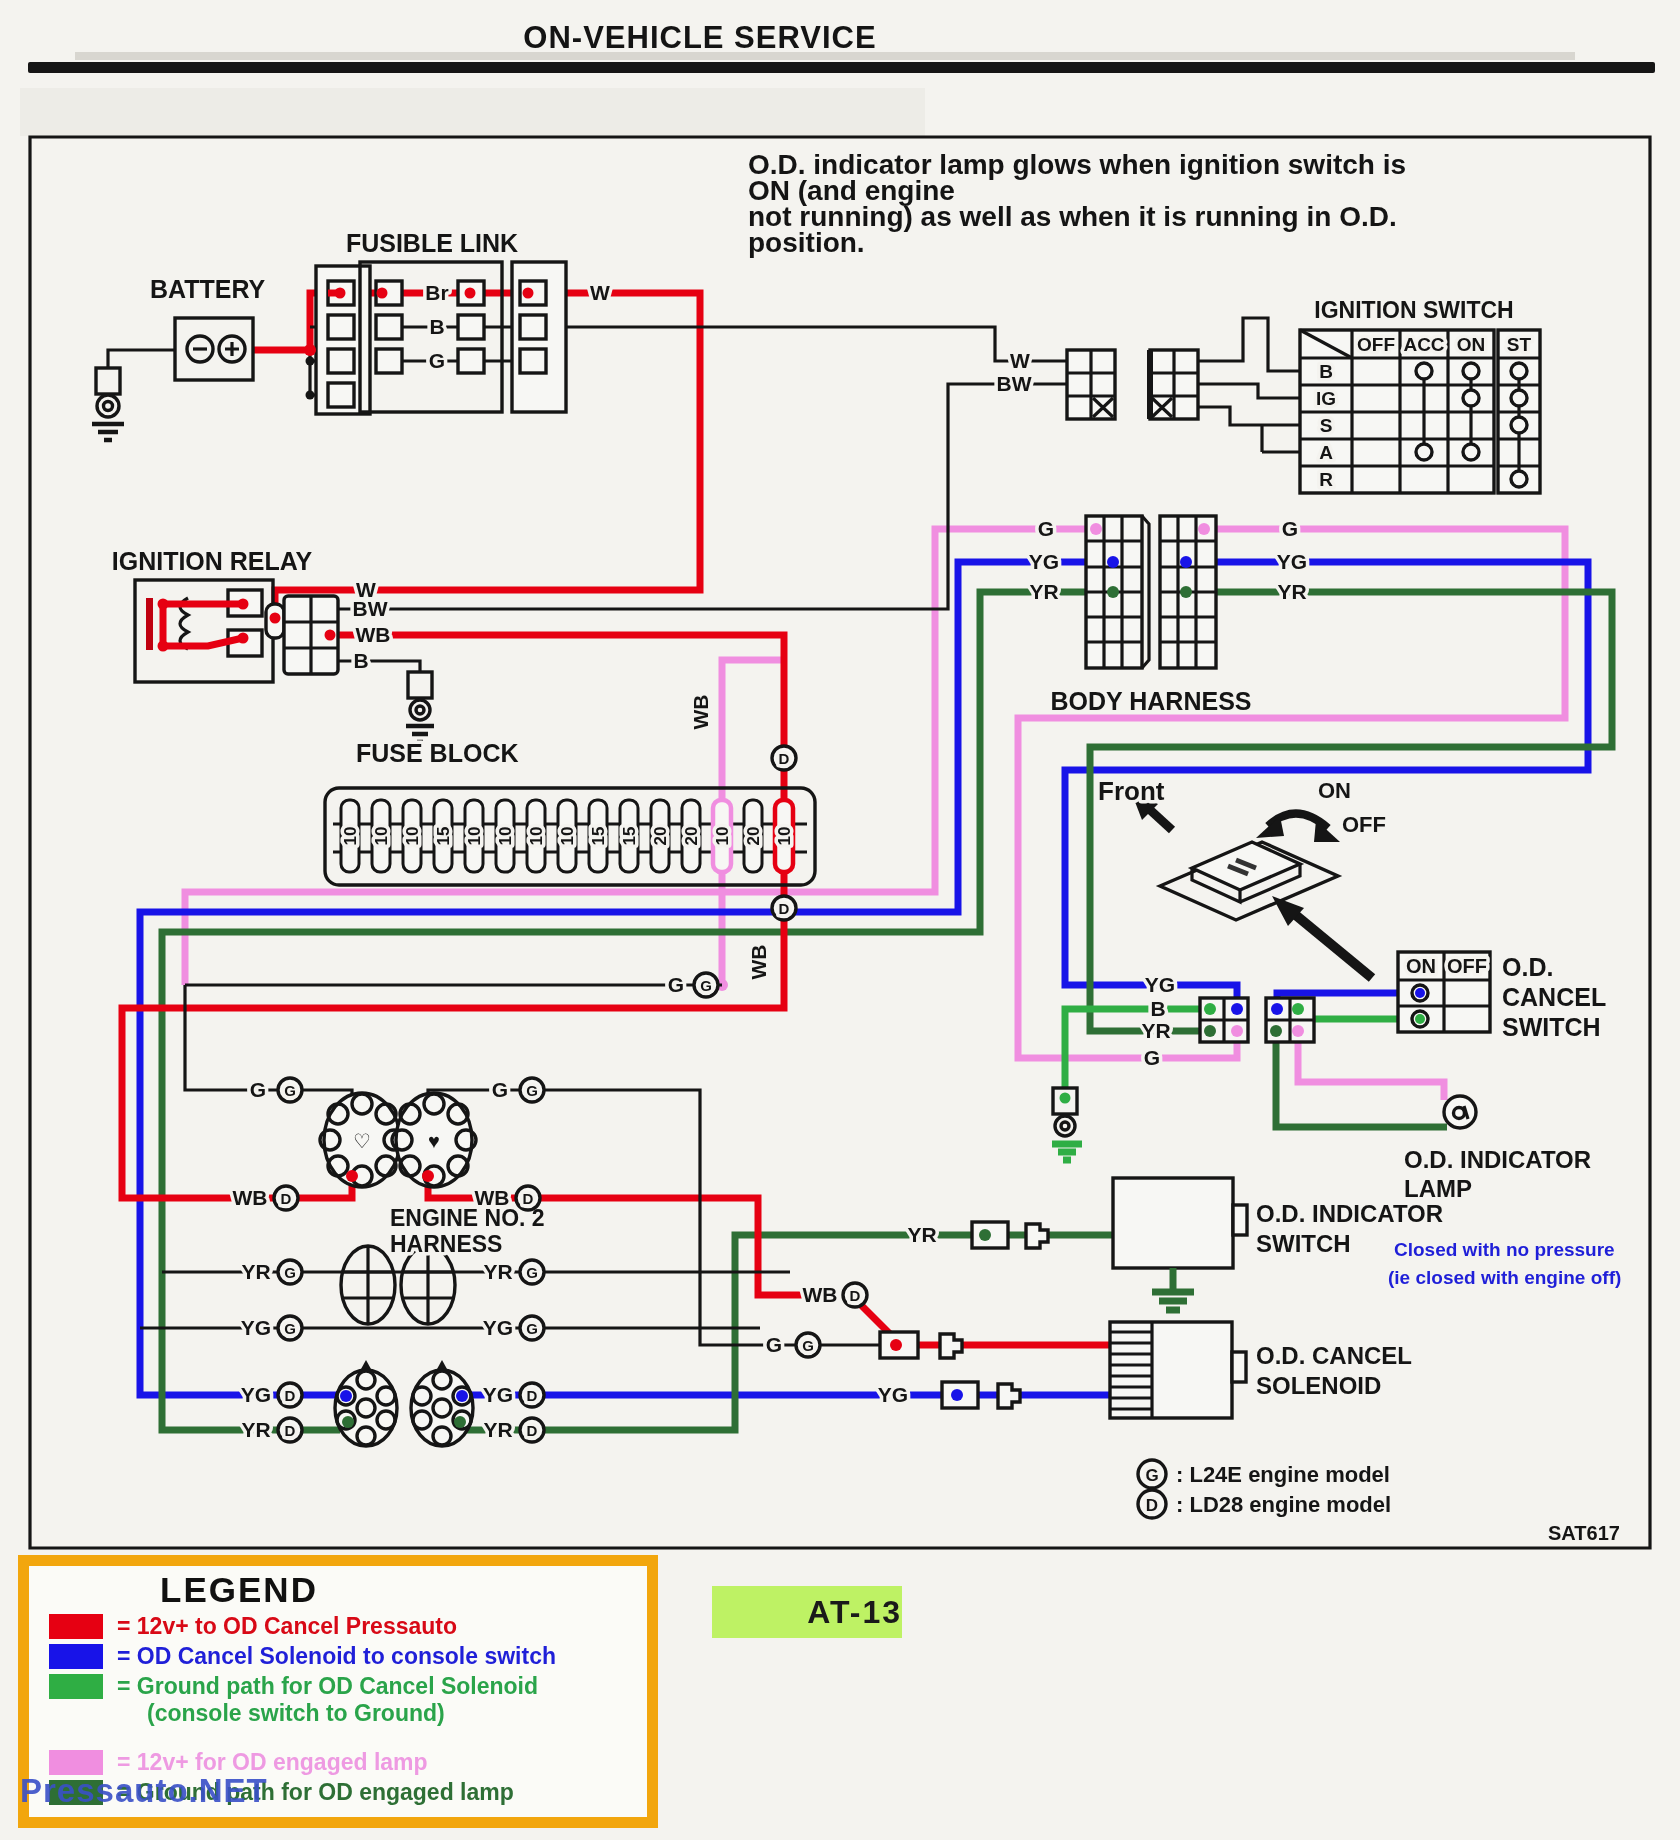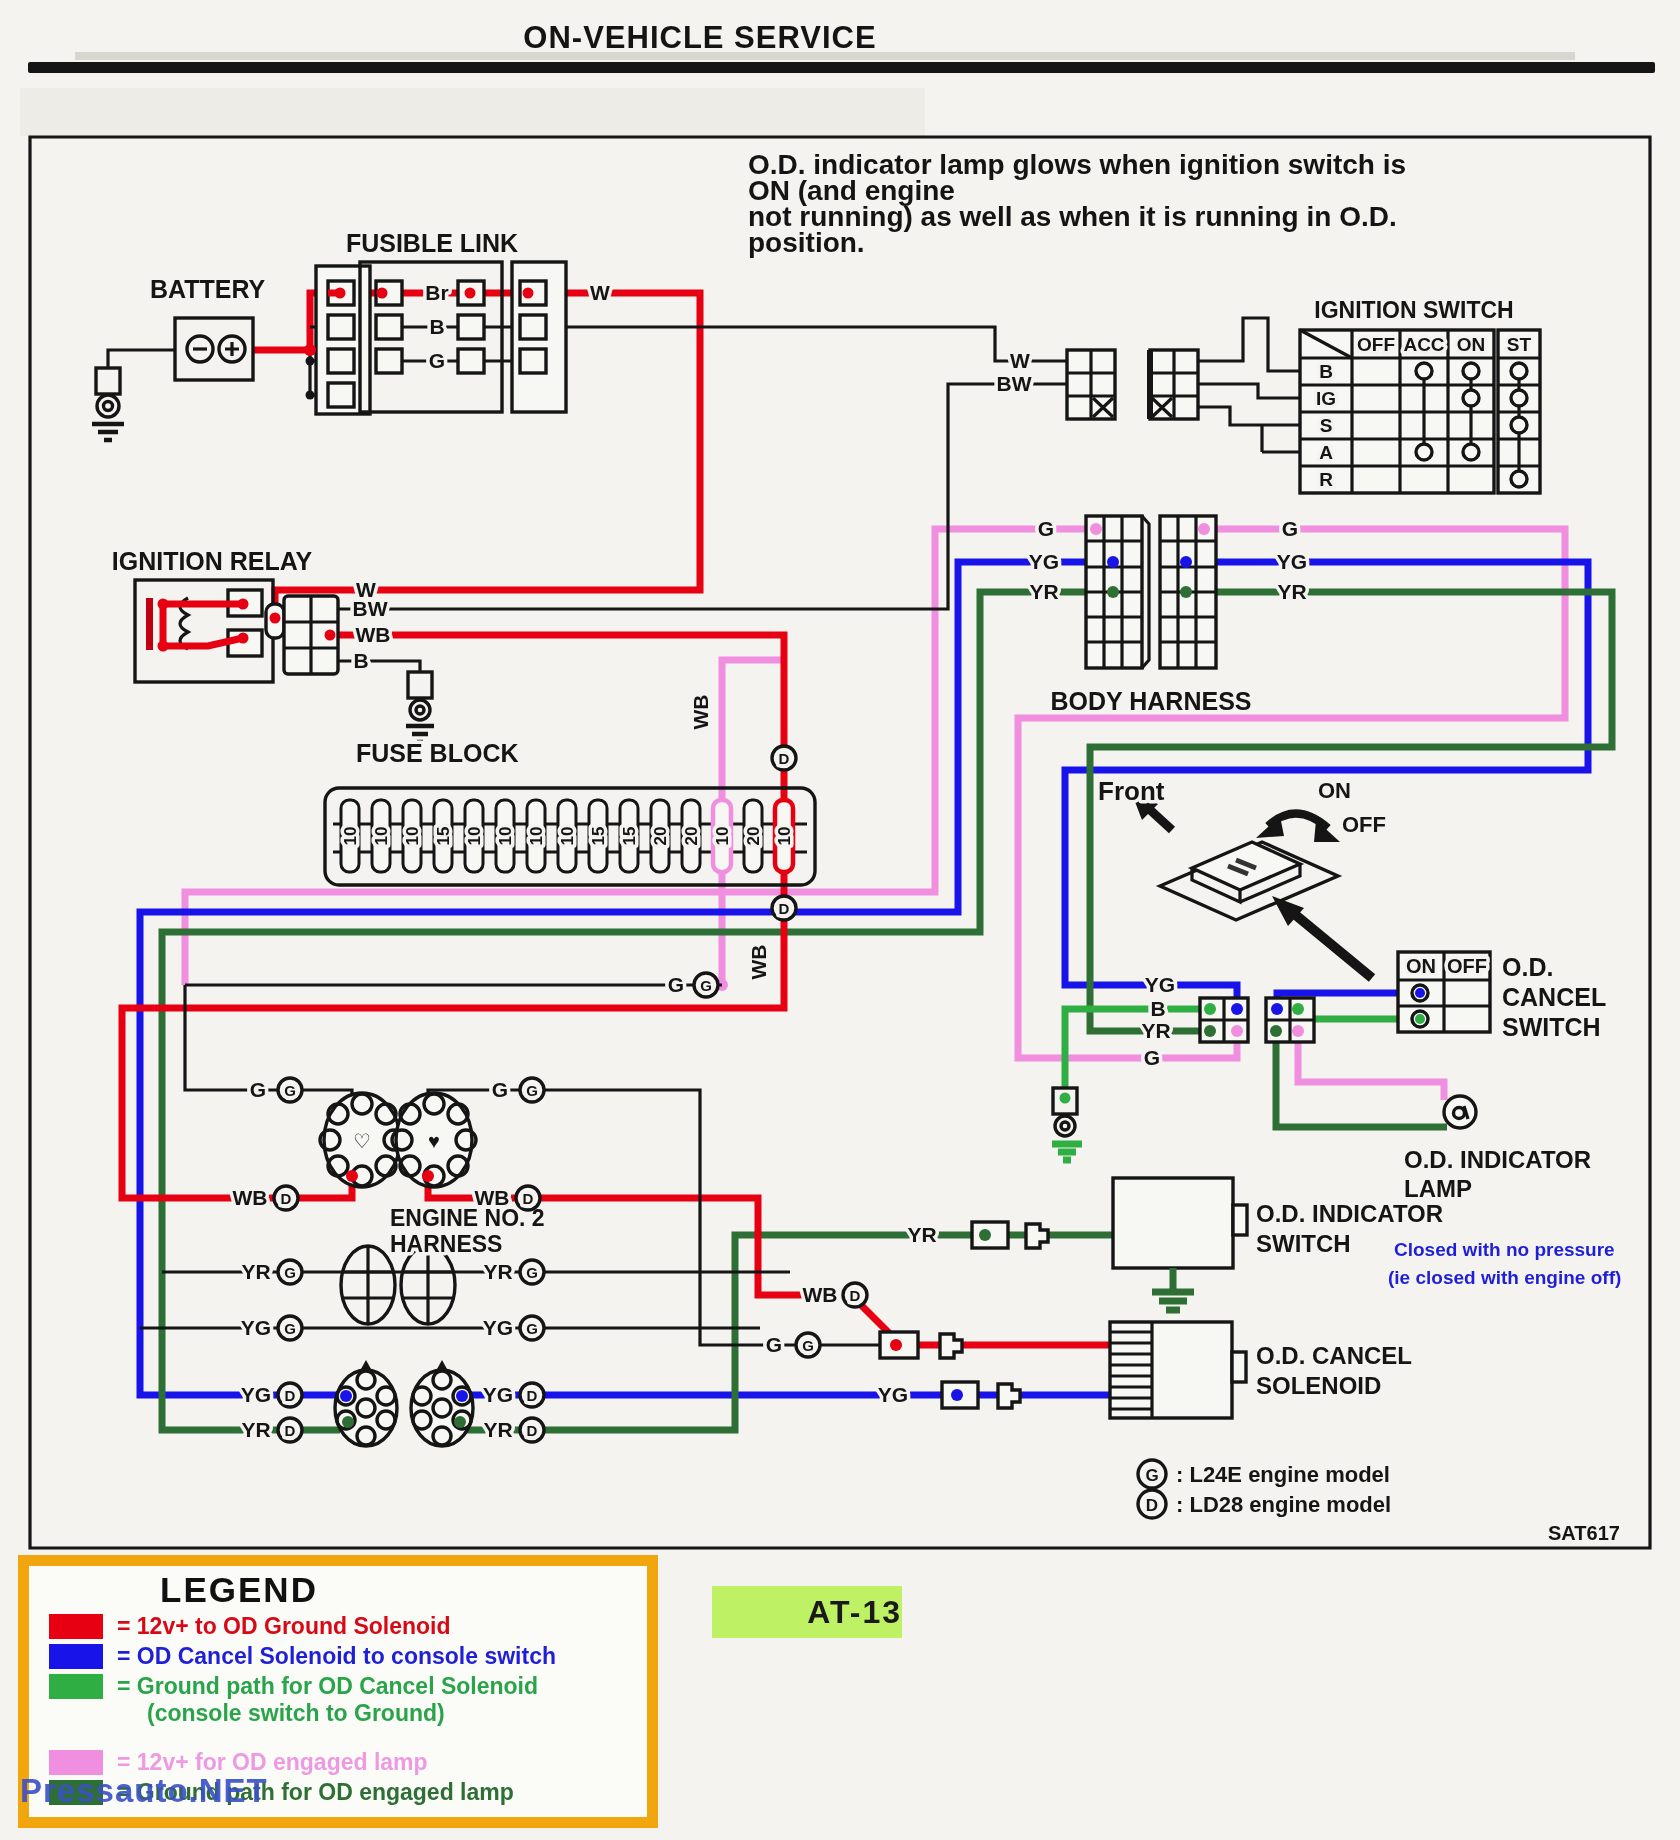--- a/index.html
+++ b/index.html
@@ -533,21 +533,21 @@
       </g>
   </svg>
 
   <div class="abs" id="at13">AT-13</div>
 
   <div class="abs" id="legend-box">
     <div id="legend-title">LEGEND</div>
     <div id="legend-items">
         <div class="legend-row">
           <div class="legend-swatch" style="background: rgb(230, 0, 18);"></div>
-          <div class="legend-text" style="color: rgb(216, 9, 22);">=  12v+ to OD Ground Solenoid</div>
+          <div class="legend-text" style="color: rgb(216, 9, 22);">=  12v+ to OD Cancel Pressauto</div>
         </div>
         <div class="legend-row">
           <div class="legend-swatch" style="background: rgb(24, 19, 232);"></div>
           <div class="legend-text" style="color: rgb(31, 31, 216);">=  OD Cancel Solenoid to console switch</div>
         </div>
         <div class="legend-row">
           <div class="legend-swatch" style="background: rgb(47, 174, 68);"></div>
           <div class="legend-text" style="color: rgb(42, 164, 74);">=  Ground path for OD Cancel Solenoid</div>
         </div>
         <div class="legend-sub" style="color: rgb(42, 164, 74);">(console switch to Ground)</div>

